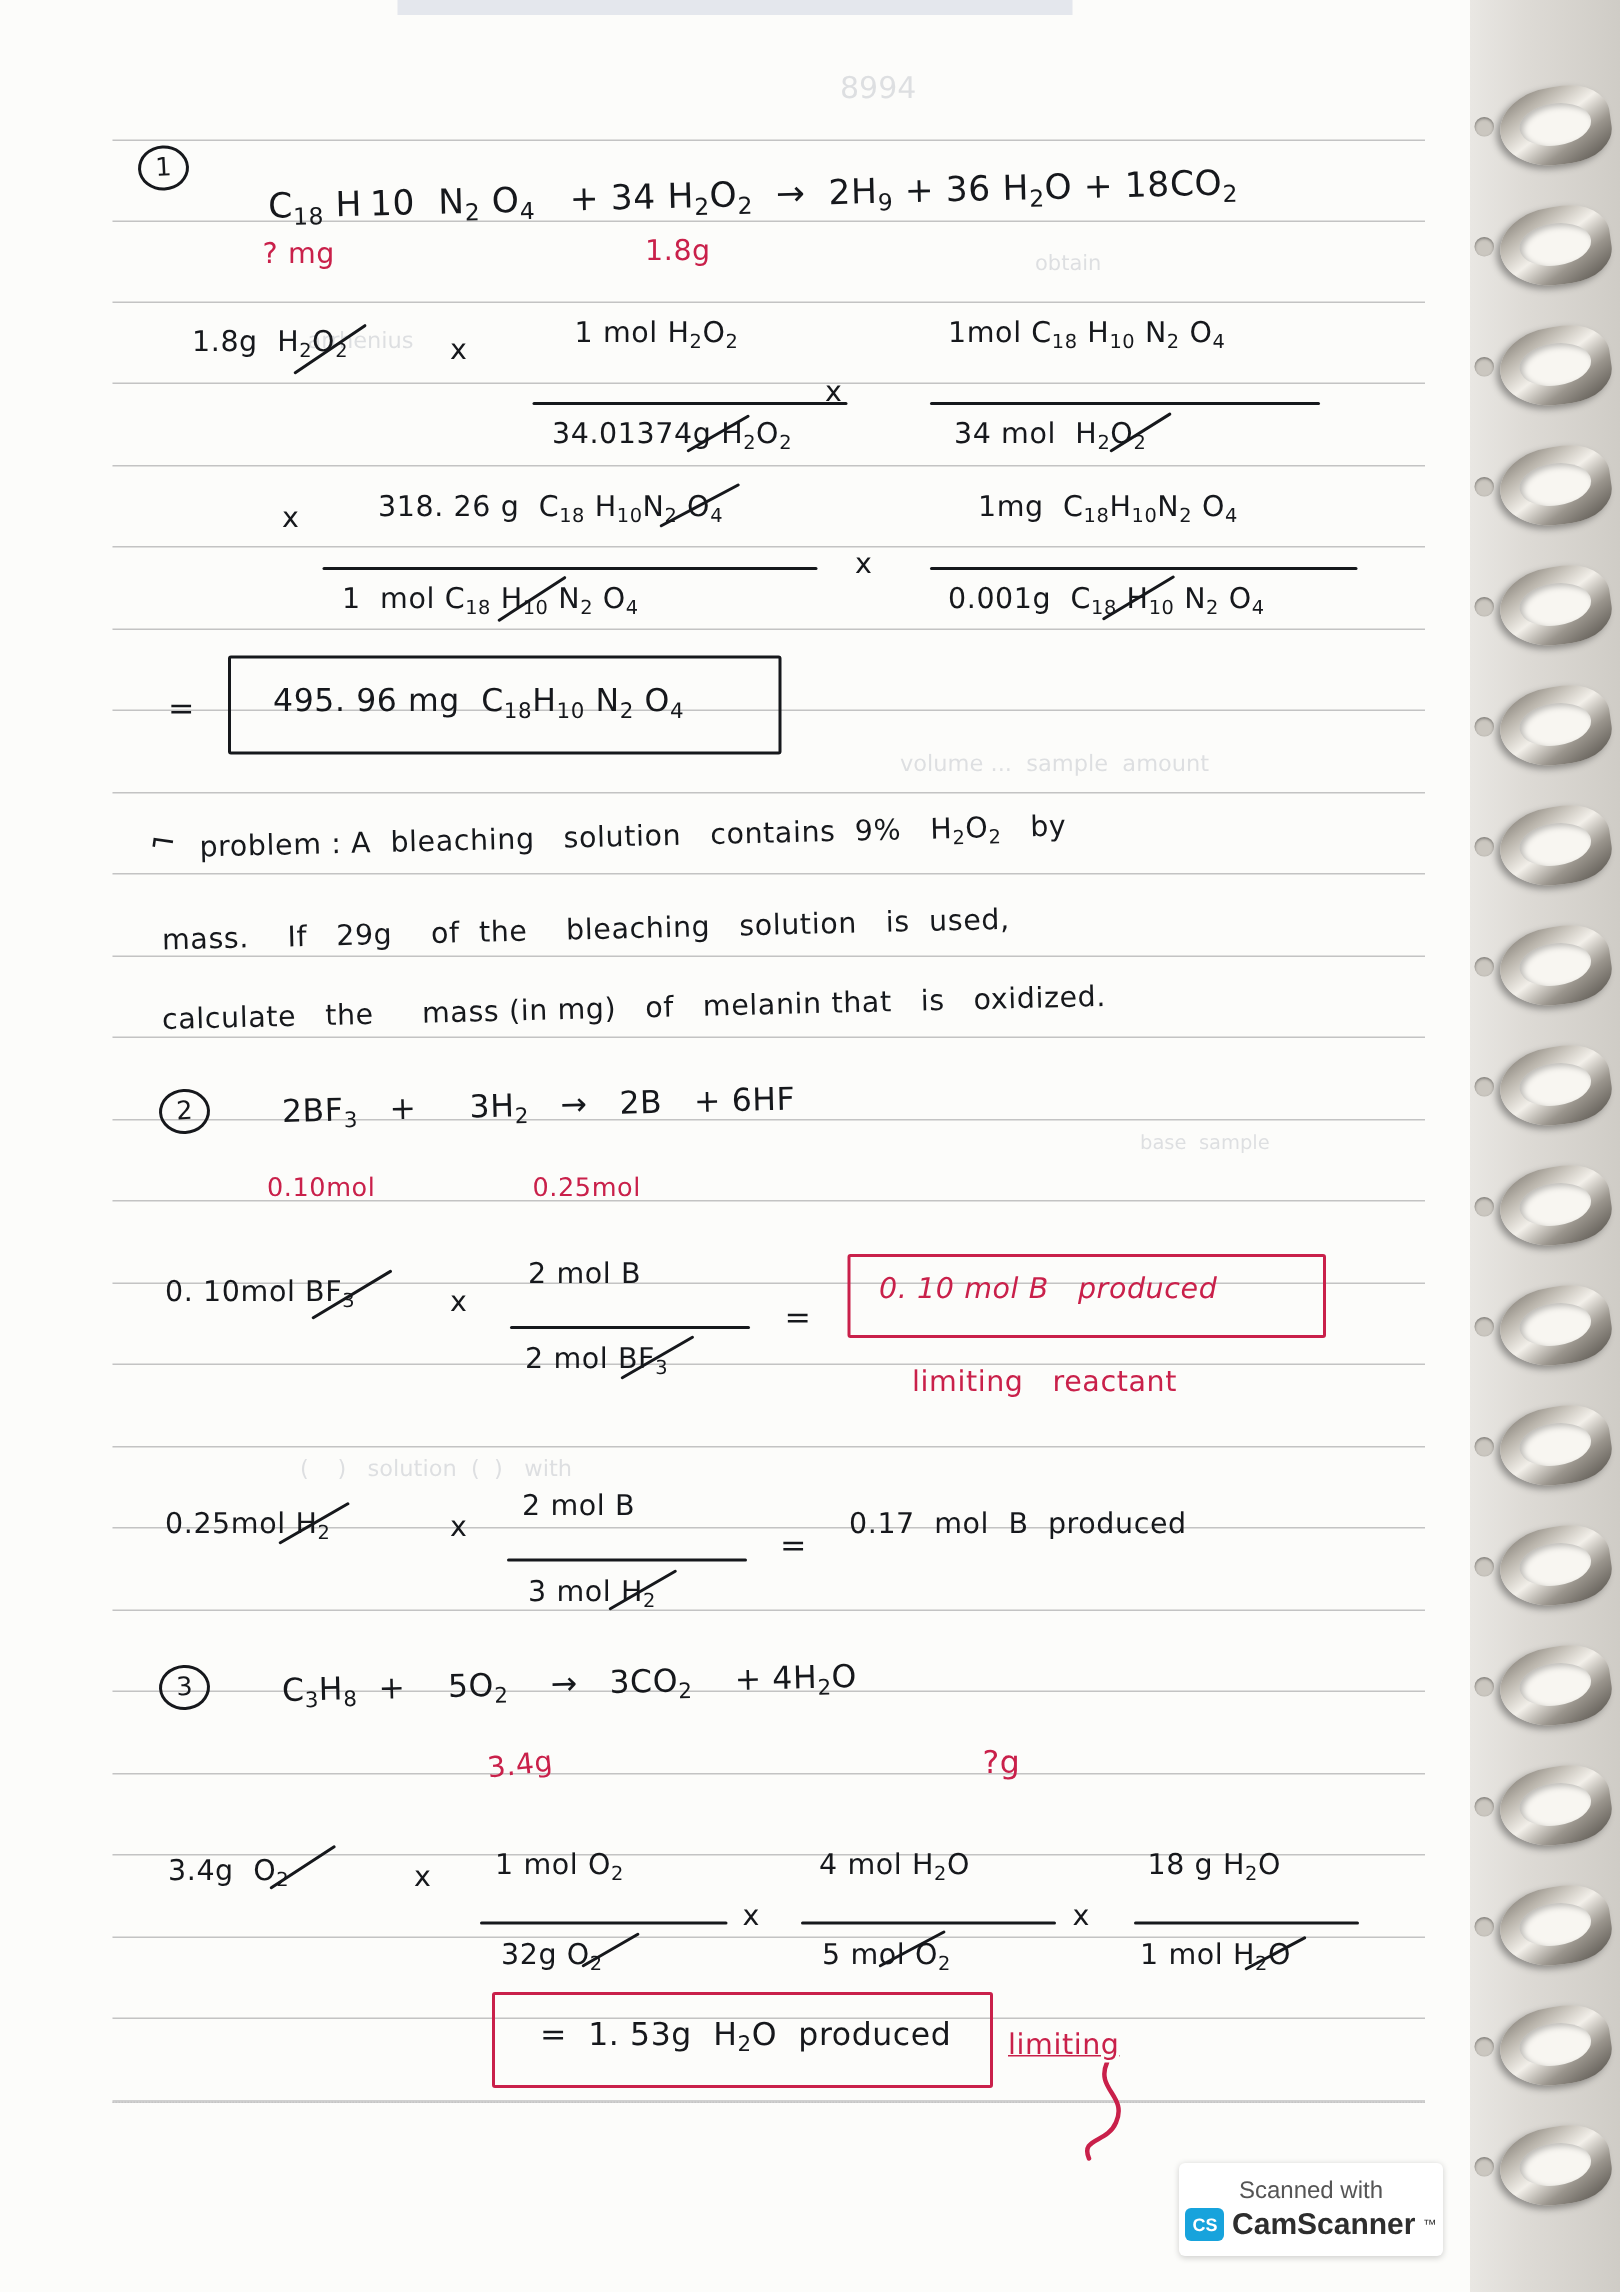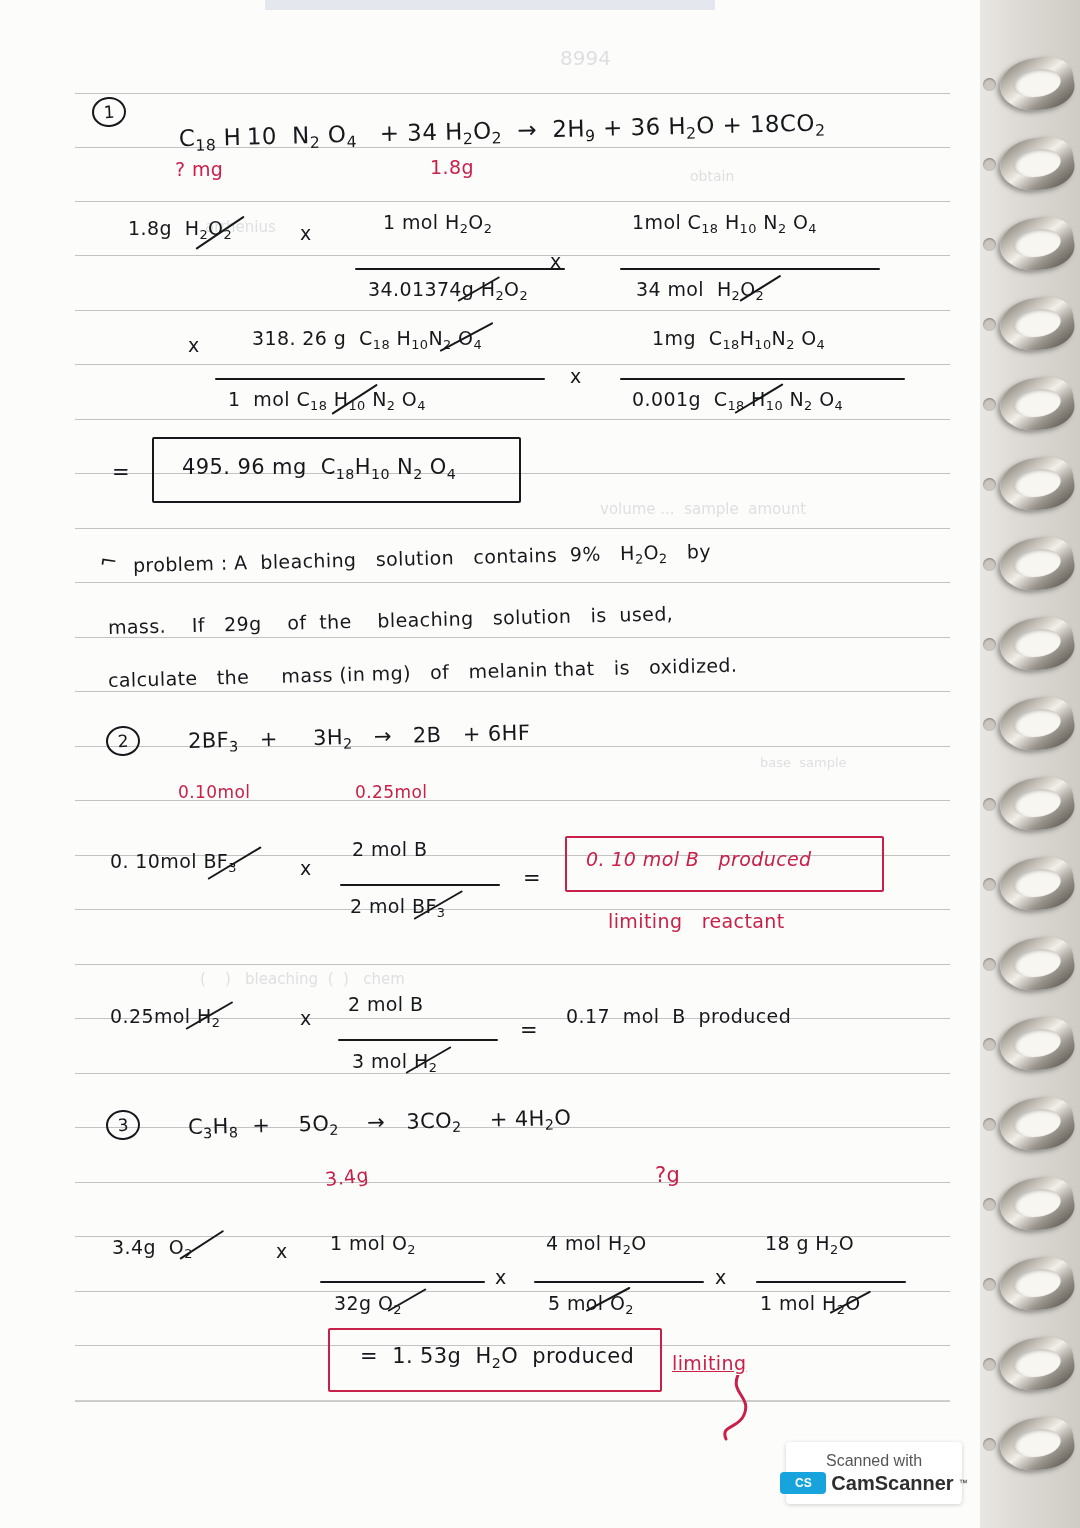--- a/index.html
+++ b/index.html
@@ -169,21 +169,21 @@
   #cam .line2 {
     display: flex;
     align-items: center;
     gap: 5px;
     font-family: "Liberation Sans", sans-serif;
     font-size: 20px;
     font-weight: bold;
     color: #2e2e2e;
   }
   #cam .cs-badge {
-    width: 46px; height: 22px;
+    width: 26px; height: 22px;
     background: #17a3dc;
     color: #fff;
     border-radius: 4px;
     font-size: 12px;
     font-weight: bold;
     display:flex; align-items:center; justify-content:center;
     font-family: "Liberation Sans", sans-serif;
   }
   #cam .tm { font-size: 9px; vertical-align: super; font-weight: normal; }
 
@@ -228,21 +228,21 @@
   <div class="rule" style="top:1236px"></div>
   <div class="rule" style="top:1291px"></div>
   <div class="rule" style="top:1345px"></div>
   <div class="rule" style="top:1400px; background:#c9c9c9; border-bottom:1px dotted #bbb;"></div>
 
   <div class="ghost" style="left:560px; top:46px; font-size:20px;">8994</div>
   <div class="ghost" style="left:205px; top:218px; font-size:15px;">arrhenius</div>
   <div class="ghost" style="left:690px; top:168px; font-size:14px;">obtain</div>
   <div class="ghost" style="left:600px; top:500px; font-size:15px;">volume ...  sample  amount</div>
   <div class="ghost" style="left:760px; top:755px; font-size:13px;">base  sample</div>
-  <div class="ghost" style="left:200px; top:970px; font-size:15px;">(    )   bleaching  (  )   chem</div>
+  <div class="ghost" style="left:200px; top:970px; font-size:15px;">(    )   solution  (  )   with</div>
 
   <div class="circnum" style="left:92px; top:97px;">1</div>
 
   <div class="hw ink-black s23 tilt1" style="left:148px; top:100px;">
     C<span class="sub">18</span> H<span class="sub"> </span>10  N<span class="sub">2</span> O<span class="sub">4</span>   + 34 H<span class="sub">2</span>O<span class="sub">2</span>  →  2H<span class="sub">9</span> + 36 H<span class="sub">2</span>O + 18CO<span class="sub">2</span>
   </div>
 
   <div class="hw ink-red s19" style="left:175px; top:158px;">? mg</div>
   <div class="hw ink-red s19" style="left:430px; top:156px;">1.8g</div>
 

